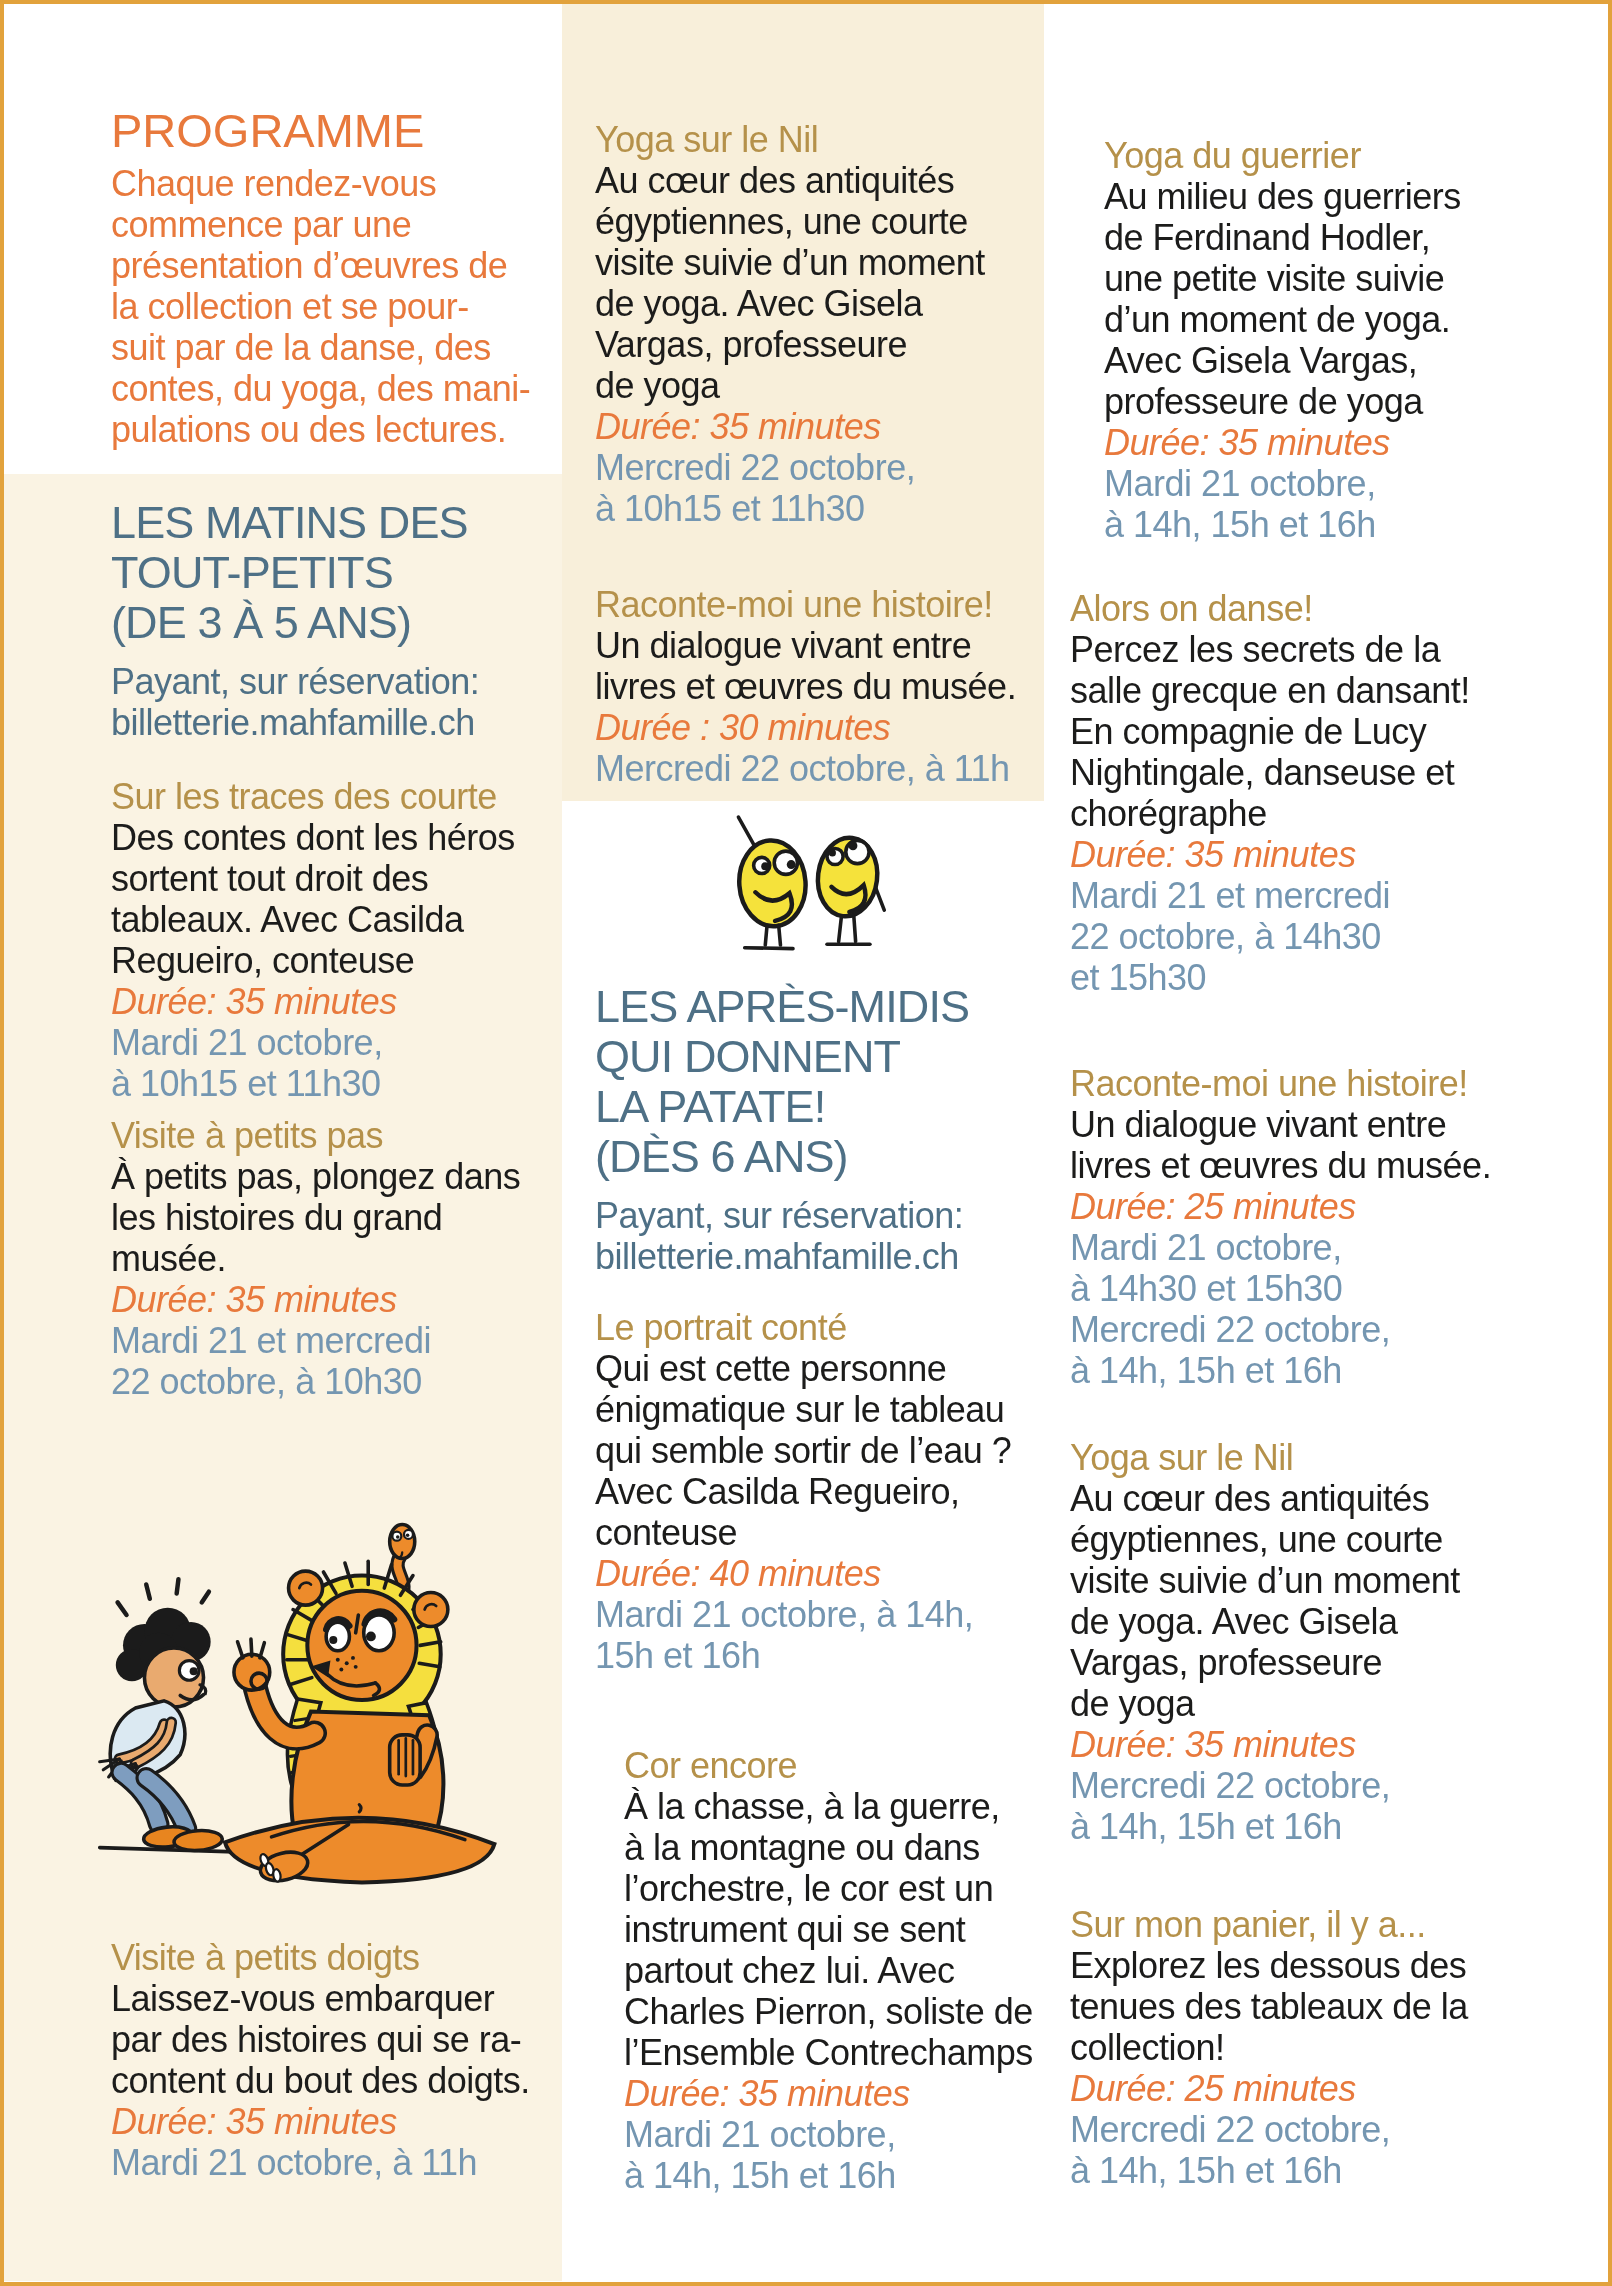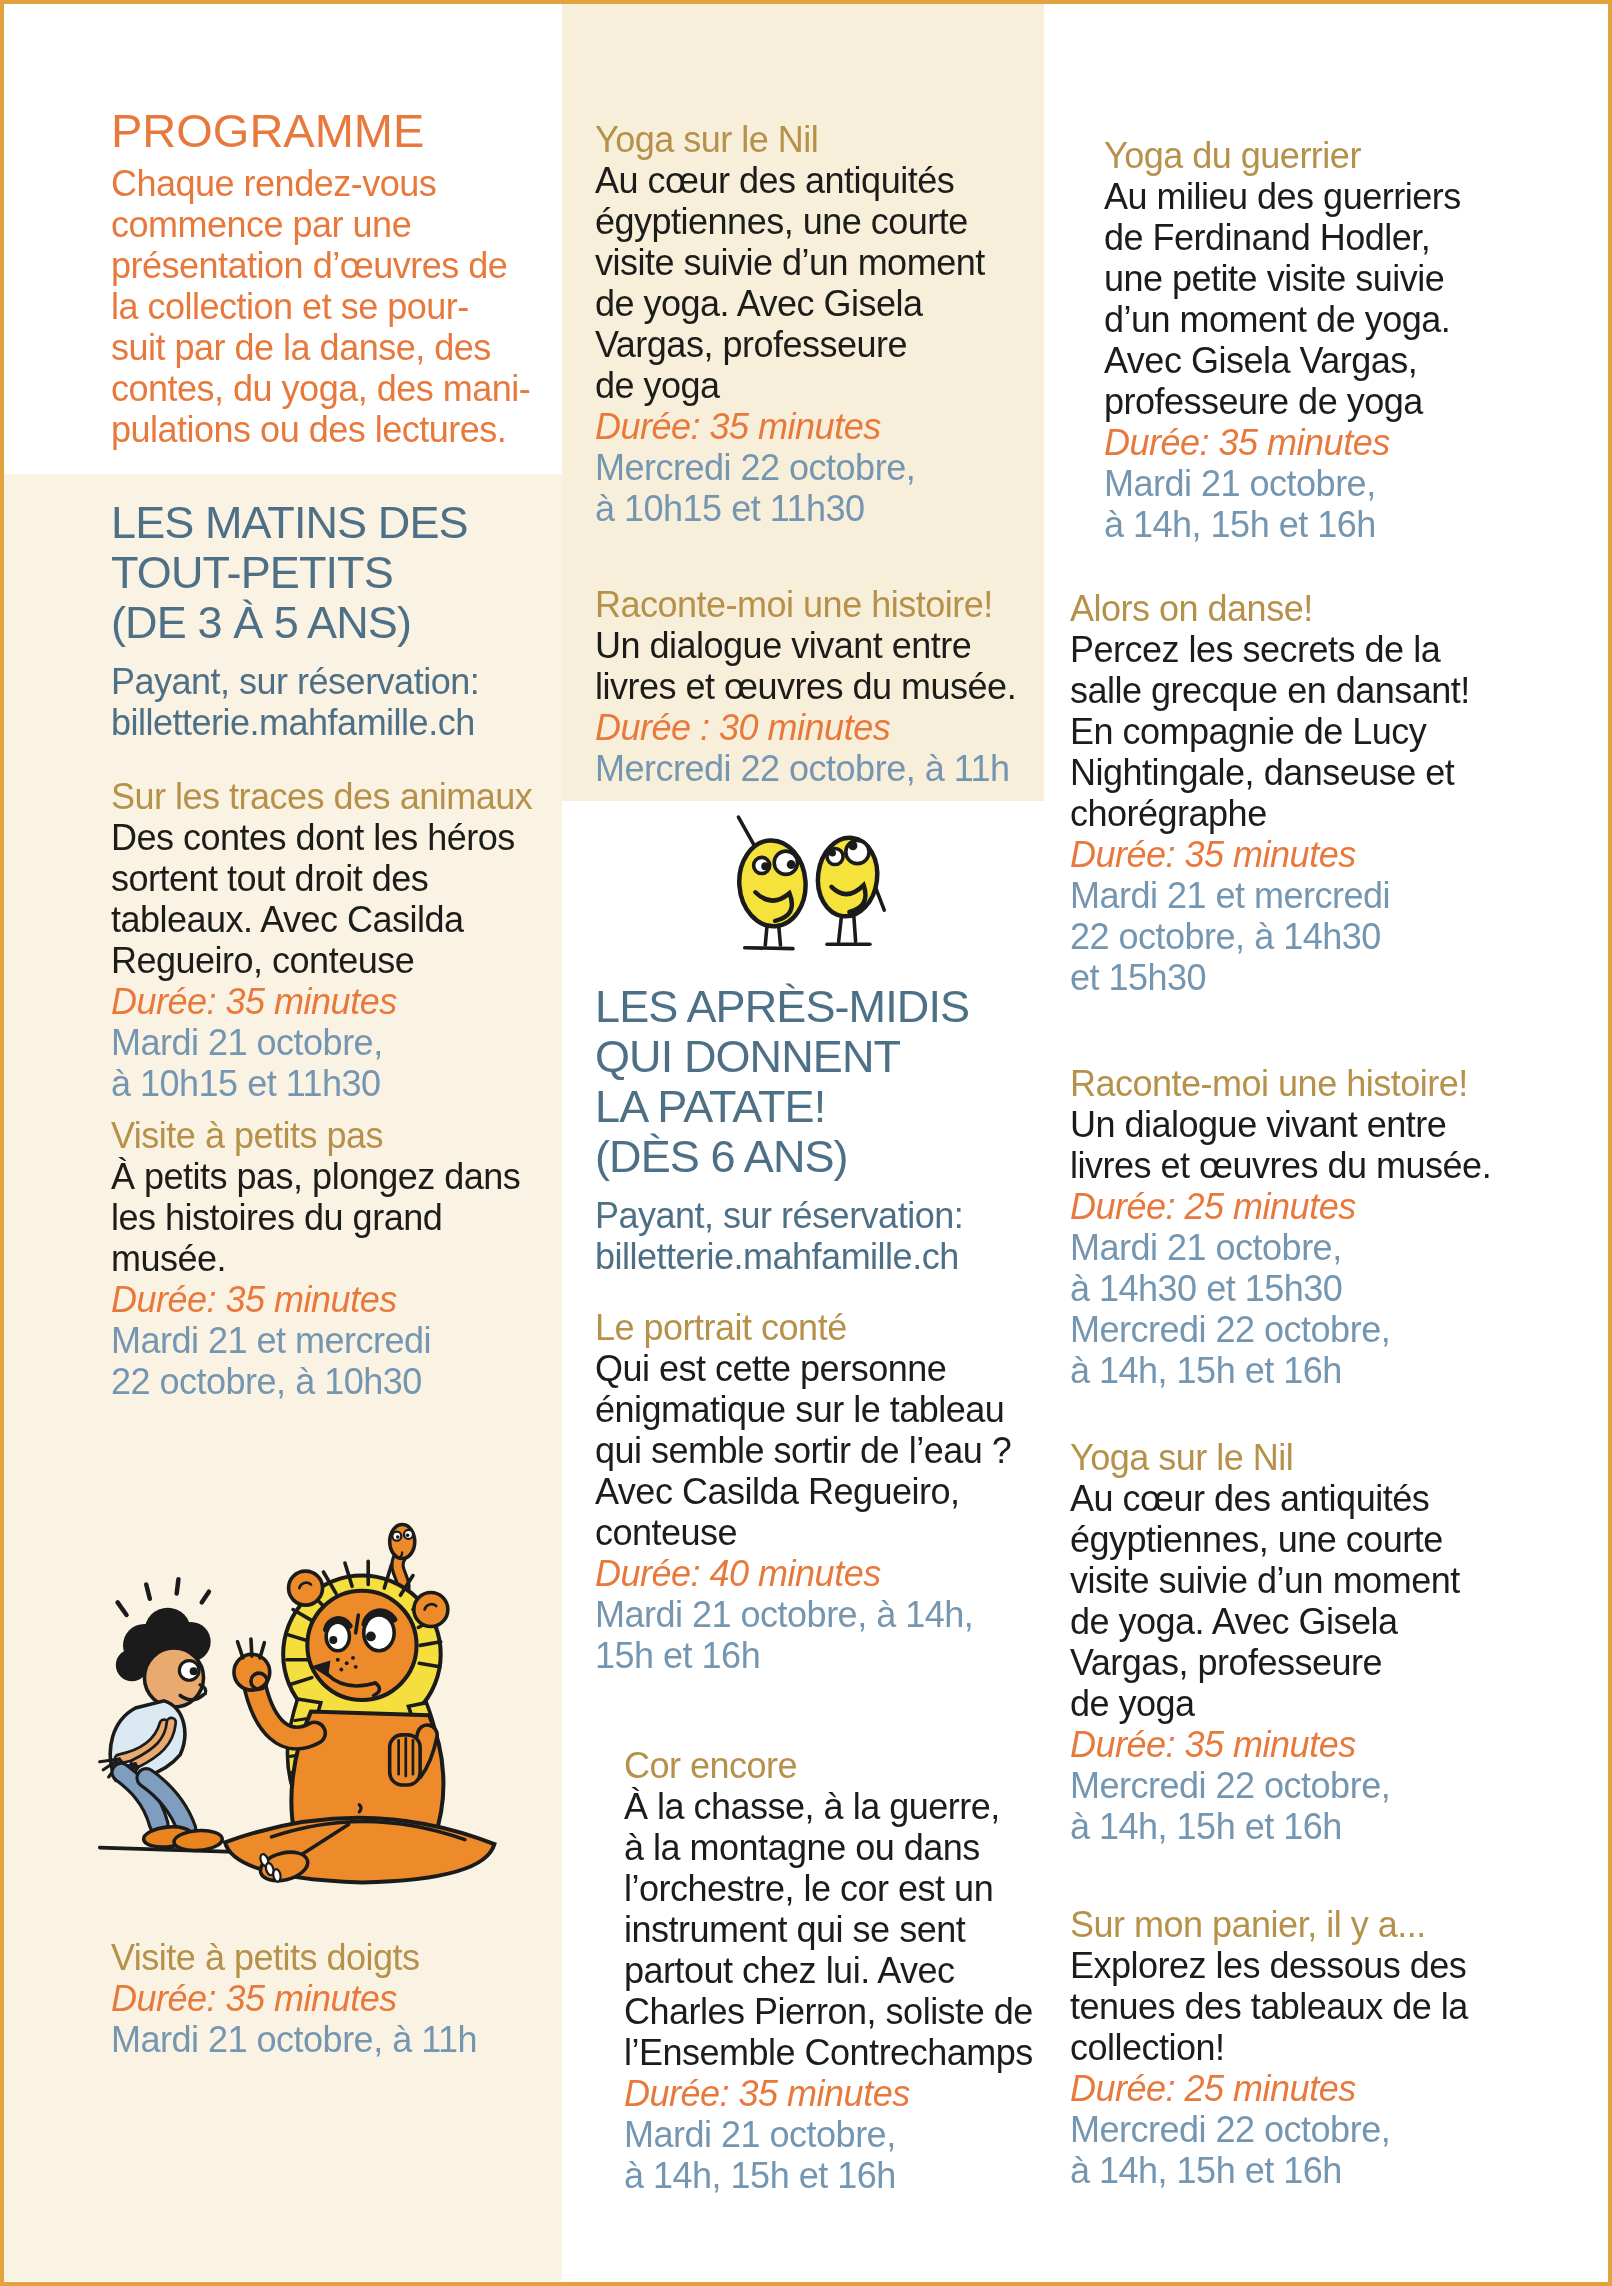--- a/index.html
+++ b/index.html
@@ -50,21 +50,21 @@
 
   <section class="blk" style="left:107px;top:494px;width:484px;">
     <h2 class="h2">LES MATINS DES
 TOUT-PETITS
 (DE 3 À 5 ANS)</h2>
     <p class="booking">Payant, sur réservation:
 billetterie.mahfamille.ch</p>
   </section>
 
   <article class="event" style="left:107px;top:772px;width:484px;">
-    <h3 class="t">Sur les traces des animaux</h3>
+    <h3 class="t">Sur les traces des courte</h3>
     <p class="d">Des contes dont les héros
 sortent tout droit des
 tableaux. Avec Casilda
 Regueiro, conteuse</p>
     <p class="du">Durée: 35 minutes</p>
     <p class="dt">Mardi 21 octobre,
 à 10h15 et 11h30</p>
   </article>
 
   <article class="event" style="left:107px;top:1111px;width:484px;">
@@ -232,20 +232,23 @@
           <path d="M364,256 L364,298"></path>
           <path d="M372,258 L372,296"></path>
       </g>
 
       <path d="M312,330 q4,4 0,8" stroke-width="3.5"></path>
     </g>
   </svg>
 
   <article class="event" style="left:107px;top:1933px;width:484px;">
     <h3 class="t">Visite à petits doigts</h3>
+    <p class="d">Laissez-vous embarquer
+par des histoires qui se ra-
+content du bout des doigts.</p>
     <p class="du">Durée: 35 minutes</p>
     <p class="dt">Mardi 21 octobre, à 11h</p>
   </article>
 
   <article class="event" style="left:591px;top:115px;width:466px;">
     <h3 class="t">Yoga sur le Nil</h3>
     <p class="d">Au cœur des antiquités
 égyptiennes, une courte
 visite suivie d’un moment
 de yoga. Avec Gisela

